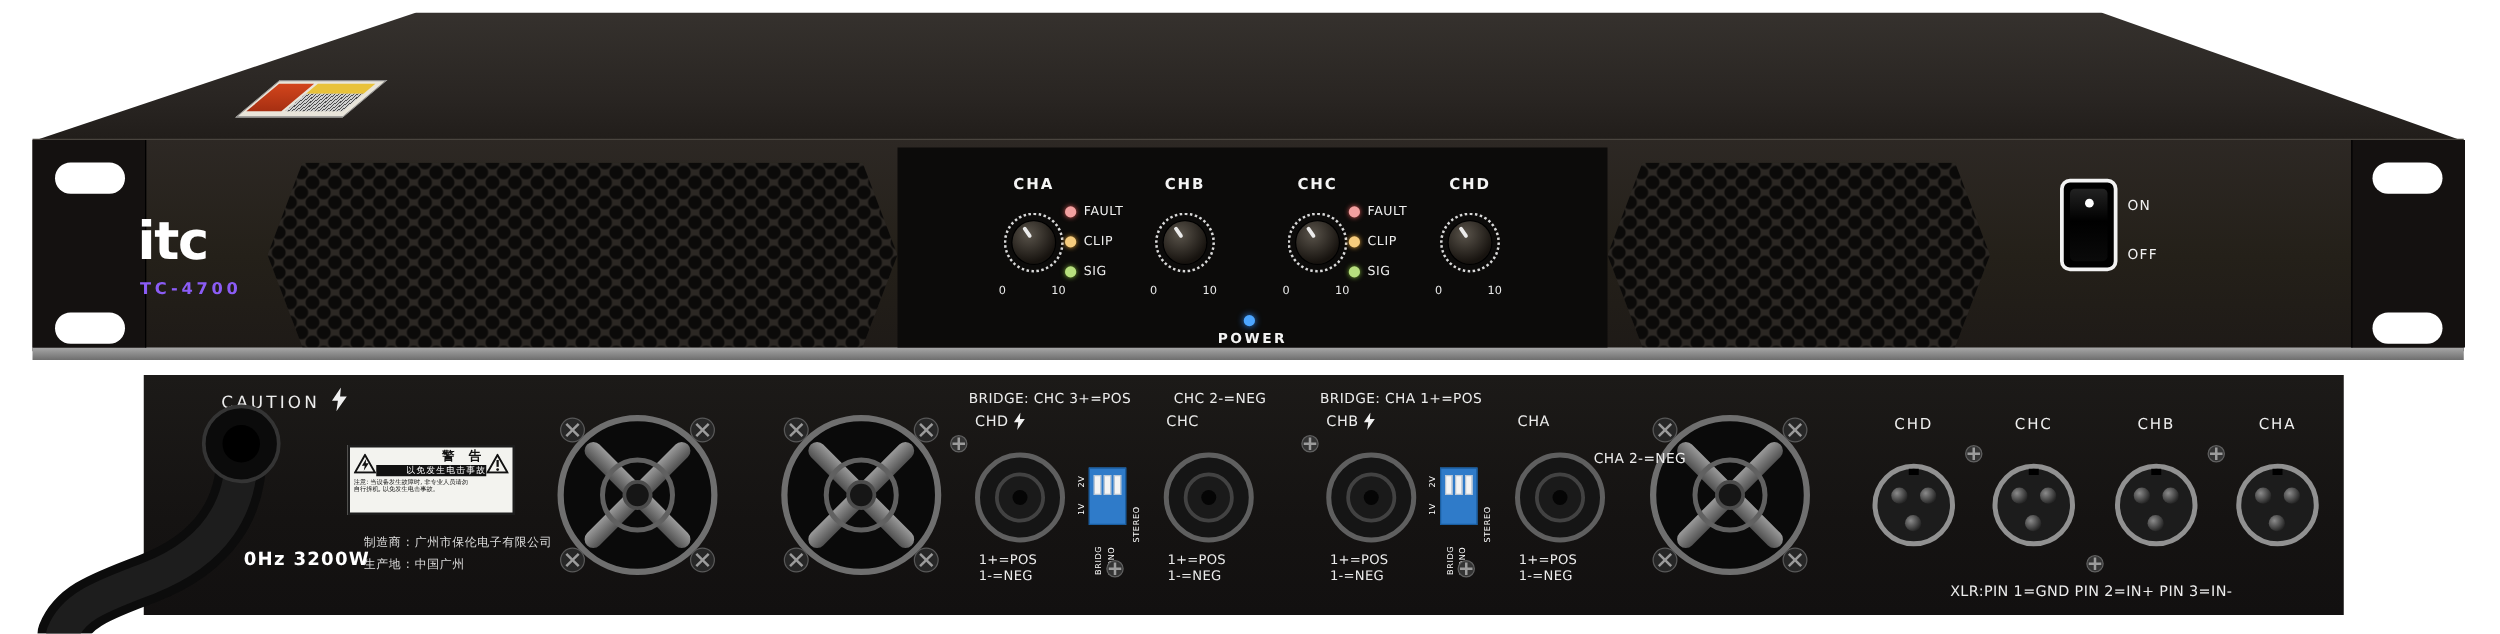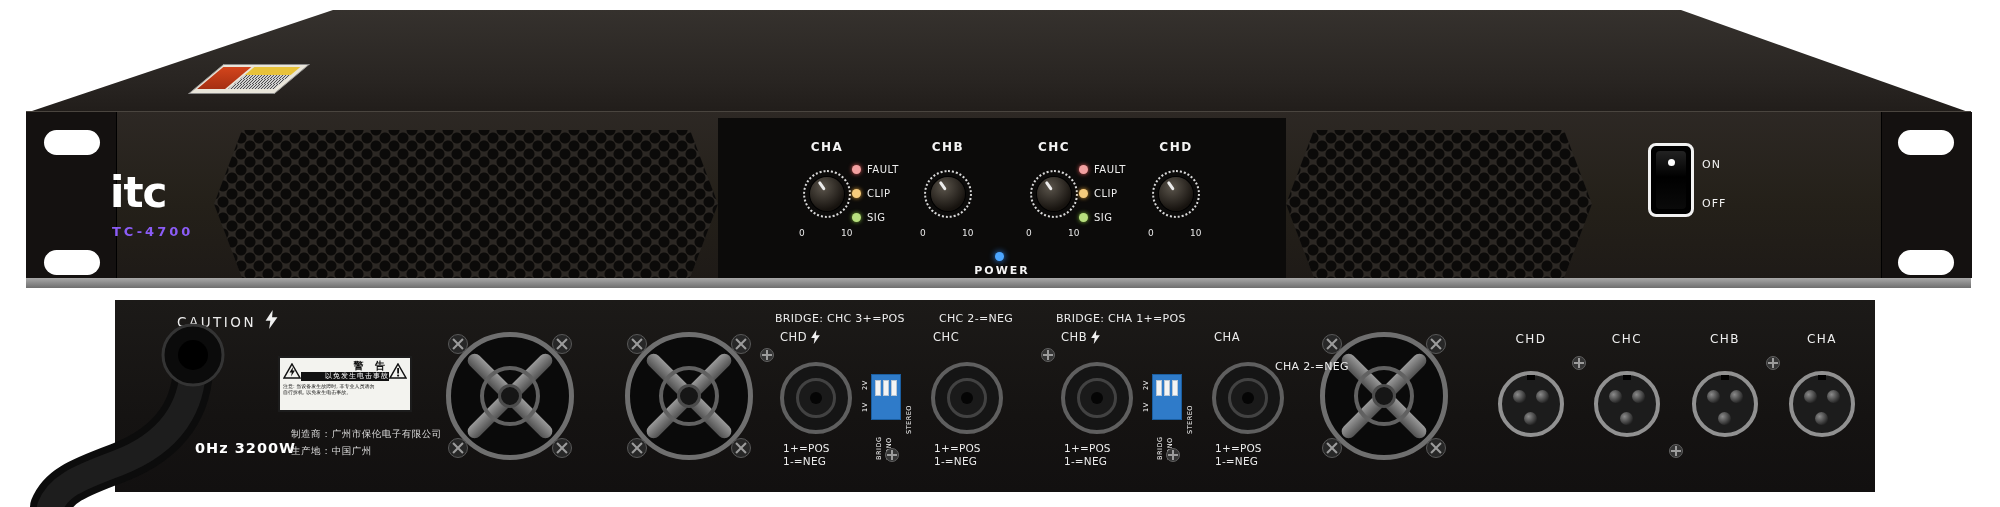--- a/index.html
+++ b/index.html
@@ -376,20 +376,21 @@
       <i class="n"></i>
         <i class="h" style="left:11px;top:15px;"></i>
         <i class="h" style="left:34px;top:15px;"></i>
         <i class="h" style="left:22px;top:37px;"></i>
     </div>
 
     <i class="screw-p" style="left:1457px;top:56px;"></i>
     <i class="screw-p" style="left:1554px;top:144px;"></i>
     <i class="screw-p" style="left:1651px;top:56px;"></i>
 
+    <div class="xlr-note">XLR:PIN 1=GND PIN 2=IN+ PIN 3=IN-</div>
   </div>
 
   <svg class="cable-svg" width="420" height="212" viewBox="0 0 420 212">
     <path d="M193 60 C 196 112, 170 148, 118 168 C 75 184, 58 192, 50 212" fill="none" stroke="#0c0c0c" stroke-width="40" stroke-linecap="round"></path>
     <path d="M193 60 C 196 112, 170 148, 118 168 C 75 184, 58 192, 50 212" fill="none" stroke="#1d1d1d" stroke-width="26" stroke-linecap="round"></path>
     <circle cx="193" cy="60" r="30" fill="#0b0b0b" stroke="#343434" stroke-width="3"></circle>
     <circle cx="193" cy="60" r="15" fill="#000"></circle>
   </svg>
 
 </div>

